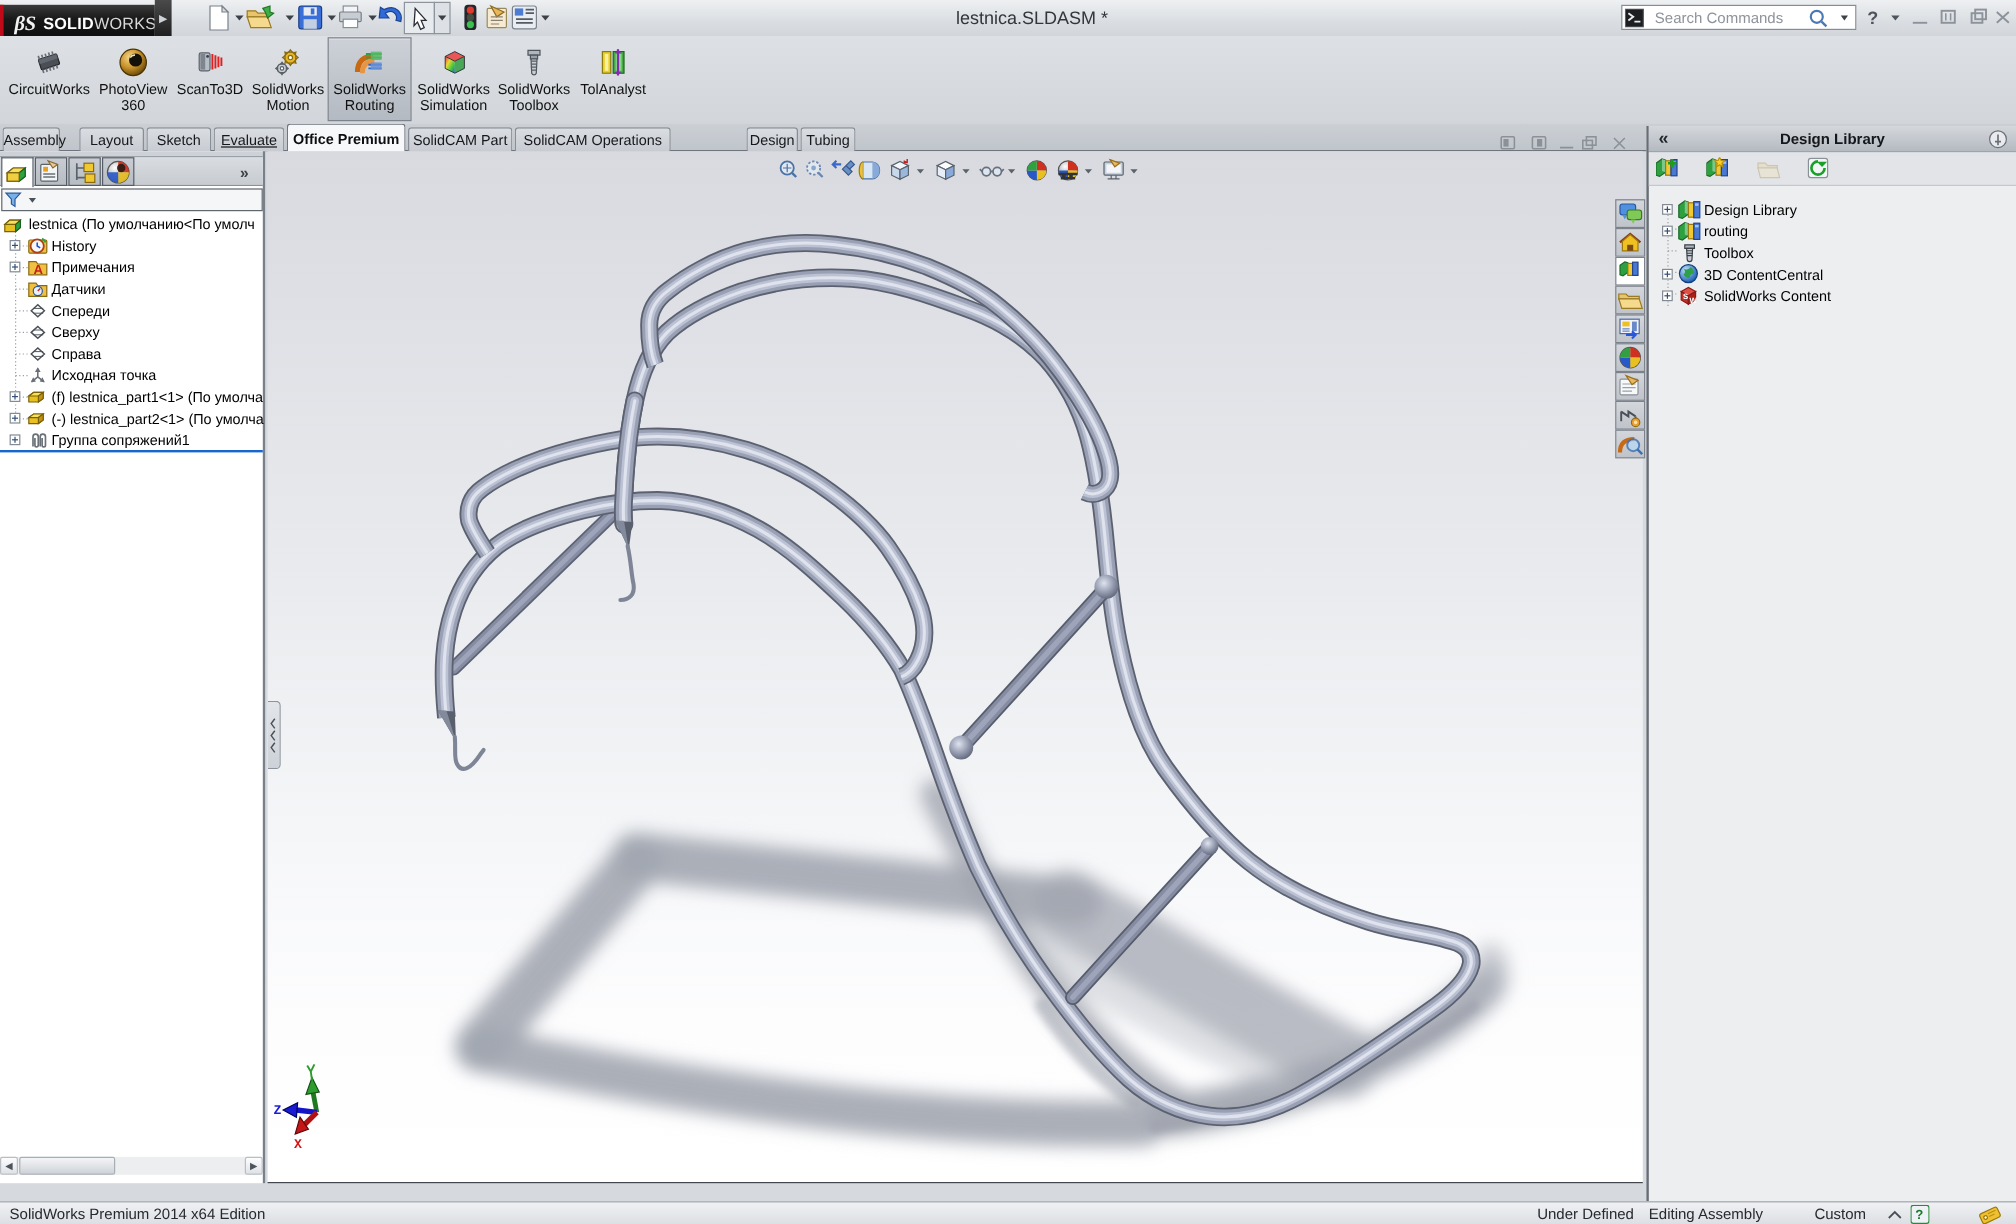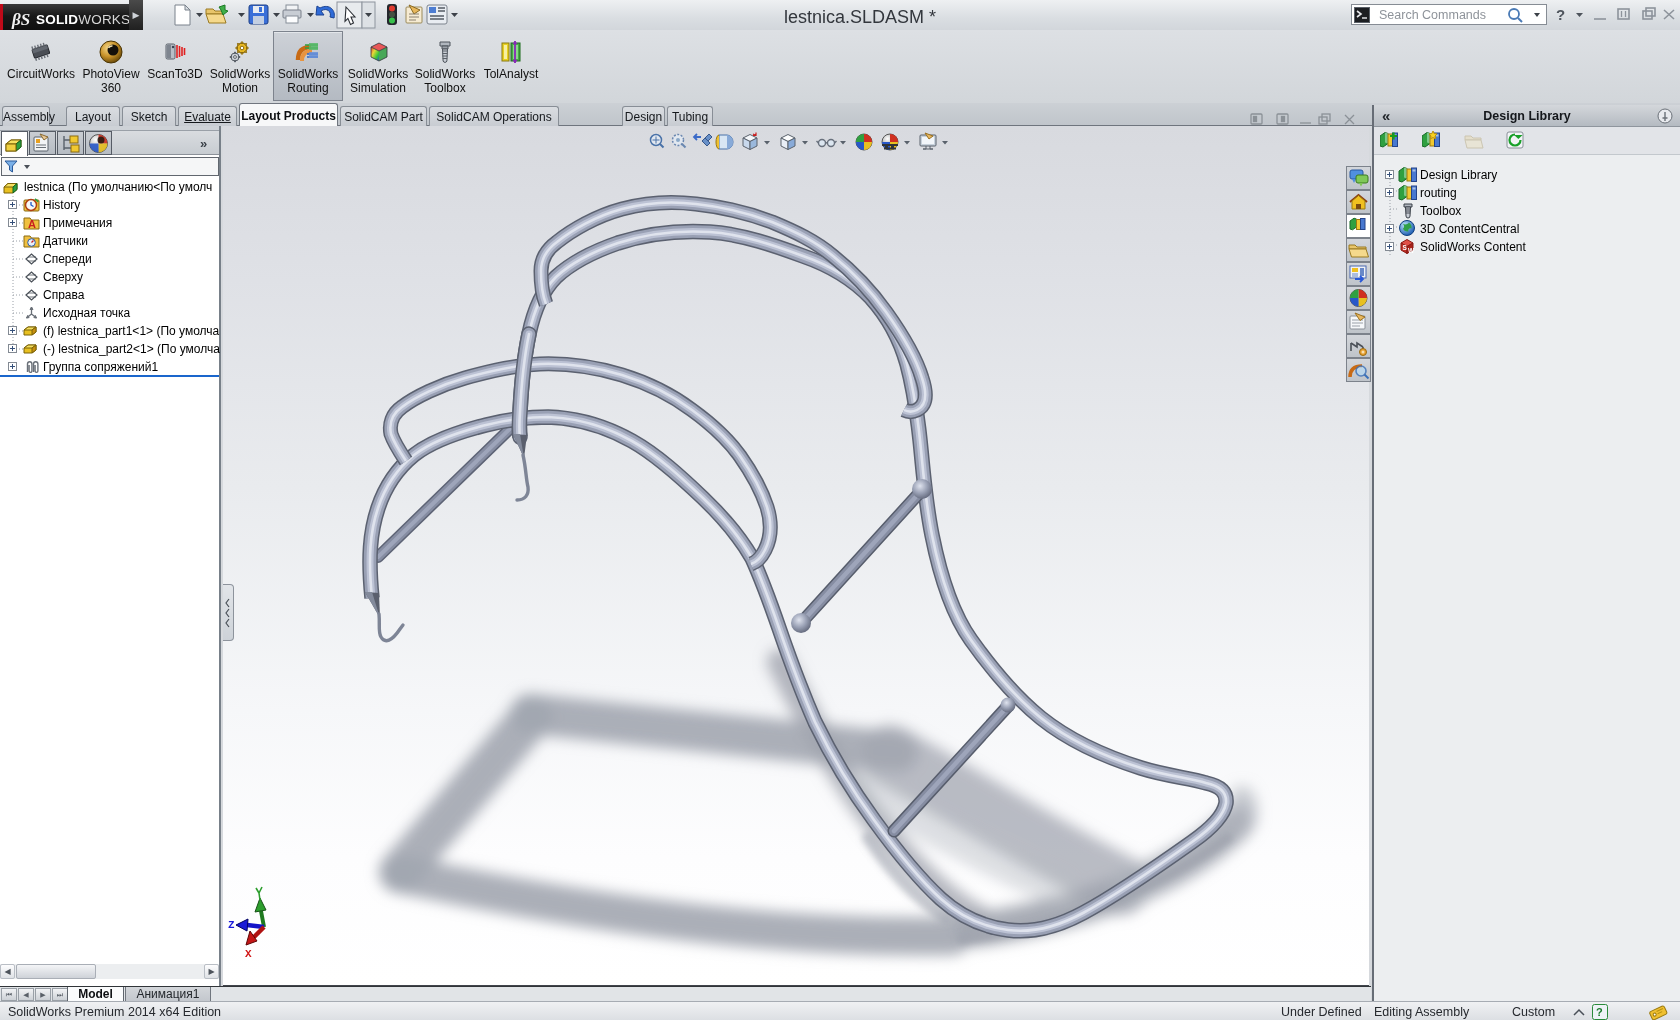--- a/index.html
+++ b/index.html
@@ -6,21 +6,21 @@
   html,body { width:1680px; height:1020px; overflow:hidden; font-family:"Liberation Sans", sans-serif; }
   #app { position:relative; width:1680px; height:1020px; background:#d6d9dd; }
 
   
   #titlebar { position:absolute; left:0; top:0; width:1680px; height:30px;
     background:linear-gradient(#eef0f2,#dadee2 60%,#d2d6db); }
   #logo { position:absolute; left:0; top:4px; width:129px; height:30px; background:linear-gradient(#3a3a3a,#181818 40%,#0d0d0d); }
   #logo .red { position:absolute; left:0; top:0; width:3px; height:30px; background:#c00a19; }
   #logoArrow { position:absolute; left:129px; top:0; width:14px; height:30px; background:linear-gradient(#4a4a4a,#202020); color:#cfd3d8; font-size:9px; line-height:30px; text-align:center; }
   .dd { position:absolute; top:12px; width:0; height:0; border-left:3.5px solid transparent; border-right:3.5px solid transparent; border-top:4px solid #3c4148; }
-  #doctitle { position:absolute; top:7px; left:780px; width:160px; text-align:center; font-size:18px; color:#33373d; }
+  #doctitle { position:absolute; top:7px; left:780px; width:160px; text-align:center; font-size:15px; color:#33373d; }
   #searchbox { position:absolute; left:1351px; top:4px; width:196px; height:21px; background:#fff; border:1px solid #868c94; }
   #searchbox span { position:absolute; left:27px; top:3px; font-size:12.5px; color:#8e939a; }
 
   
   #ribbon { position:absolute; left:0; top:30px; width:1680px; height:73px; background:linear-gradient(#dde0e4,#d2d6da); }
   .rbtn { position:absolute; top:1px; height:70px; text-align:center; font-size:12px; color:#111; line-height:13.5px; }
   .rbtn .ric { display:block; margin:8px auto 3px auto; width:26px; height:26px; }
   #rbActive { position:absolute; left:273px; top:1px; width:70px; height:70px; background:linear-gradient(#cdd1d7,#b4bac2); border:1px solid #7d838d; box-shadow:inset 0 1px 0 #e3e6ea; }
 
   
@@ -249,21 +249,21 @@
             <path d="M17,2 l-2.5,3 h5 z M17,24 l-2.5,-3 h5 z" fill="#8828b8"></path>
           </svg>TolAnalyst</div>
     </div>
   </div>
 
   <div id="tabrow">
     <div class="ctab" style="left:2px;width:48px;">Assembly</div>
     <div class="ctab" style="left:66px;width:54px;">Layout</div>
     <div class="ctab" style="left:122px;width:54px;">Sketch</div>
     <div class="ctab" style="left:178px;width:59px;text-decoration:underline;">Evaluate</div>
-    <div id="ctabActive" style="left:239px;width:99px;">Layout Products</div>
+    <div id="ctabActive" style="left:239px;width:99px;">Office Premium</div>
     <div class="ctab" style="left:340px;width:87px;">SolidCAM Part</div>
     <div class="ctab" style="left:429px;width:130px;">SolidCAM Operations</div>
     <div class="ctab" style="left:561px;width:59px;margin-top:34px;">Electrical</div>
     <div class="ctab" style="left:622px;width:43px;">Design</div>
     <div class="ctab" style="left:667px;width:46px;">Tubing</div>
     <svg style="position:absolute;left:1250px;top:10px" width="115" height="14">
       <g fill="none" stroke="#8b9197" stroke-width="1.3">
         <rect x="1" y="1" width="11" height="10" rx="1"></rect>
           <rect x="3.5" y="3.5" width="3" height="5" fill="#8b9197"></rect>
         <rect x="27" y="1" width="11" height="10" rx="1"></rect>
@@ -835,28 +835,20 @@
           <circle cx="16" cy="17" r="3.5" fill="#e8a030" stroke="#9a6a10"></circle>
           <circle cx="16" cy="17" r="1.5" fill="#f8e0b0"></circle>
         </svg></div>
     <div class="rtab" style="top:358px"><svg width="23" height="22">
           <path d="M3,18 C3,10 8,7 15,7" stroke="#c86a14" stroke-width="3.5" fill="none"></path>
           <circle cx="14" cy="12" r="5" fill="#b8d8f0" opacity="0.8" stroke="#3a70b8" stroke-width="1.6"></circle>
           <path d="M17.5,15.5 l4,4" stroke="#3a70b8" stroke-width="2"></path>
         </svg></div>
   </div>
 
-  <div id="docstrip">
-    <div class="navb" style="left:1px">⏮</div>
-    <div class="navb" style="left:18px">◀</div>
-    <div class="navb" style="left:35px">▶</div>
-    <div class="navb" style="left:52px">⏭</div>
-    <div id="mtab">Model</div>
-    <div id="atab">Анимация1</div>
-  </div>
   <div id="statusbar">
     <span style="position:absolute;left:8px;top:3px;">SolidWorks Premium 2014 x64 Edition</span>
     <span style="position:absolute;left:1281px;top:3px;">Under Defined</span>
     <span style="position:absolute;left:1374px;top:3px;">Editing Assembly</span>
     <span style="position:absolute;left:1512px;top:3px;">Custom</span>
     <svg style="position:absolute;left:1570px;top:5px" width="20" height="12">
         <path d="M4,8 l5,-5 5,5" fill="none" stroke="#4a5058" stroke-width="1.5"></path>
       </svg>
     <svg style="position:absolute;left:1592px;top:2px" width="16" height="16">
         <rect x="0.5" y="0.5" width="15" height="15" rx="2" fill="#eef2f6" stroke="#2a8a3a"></rect>

